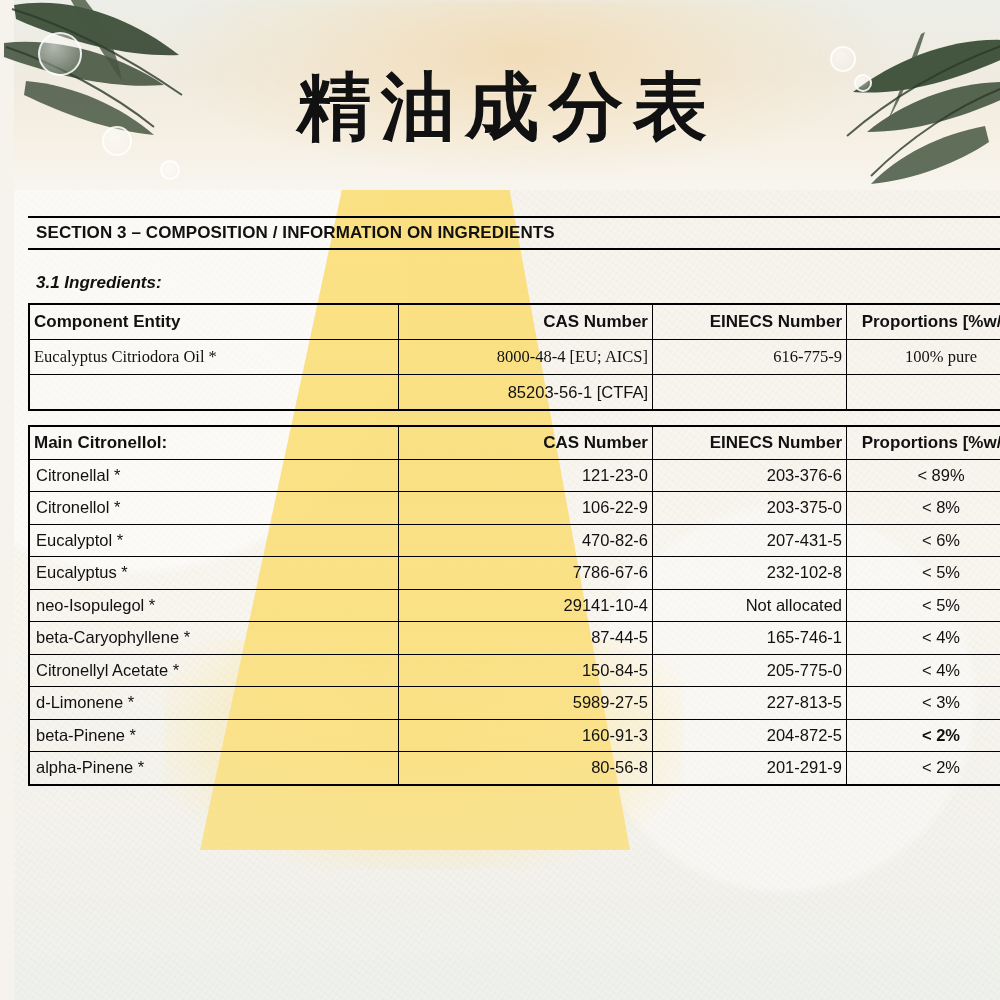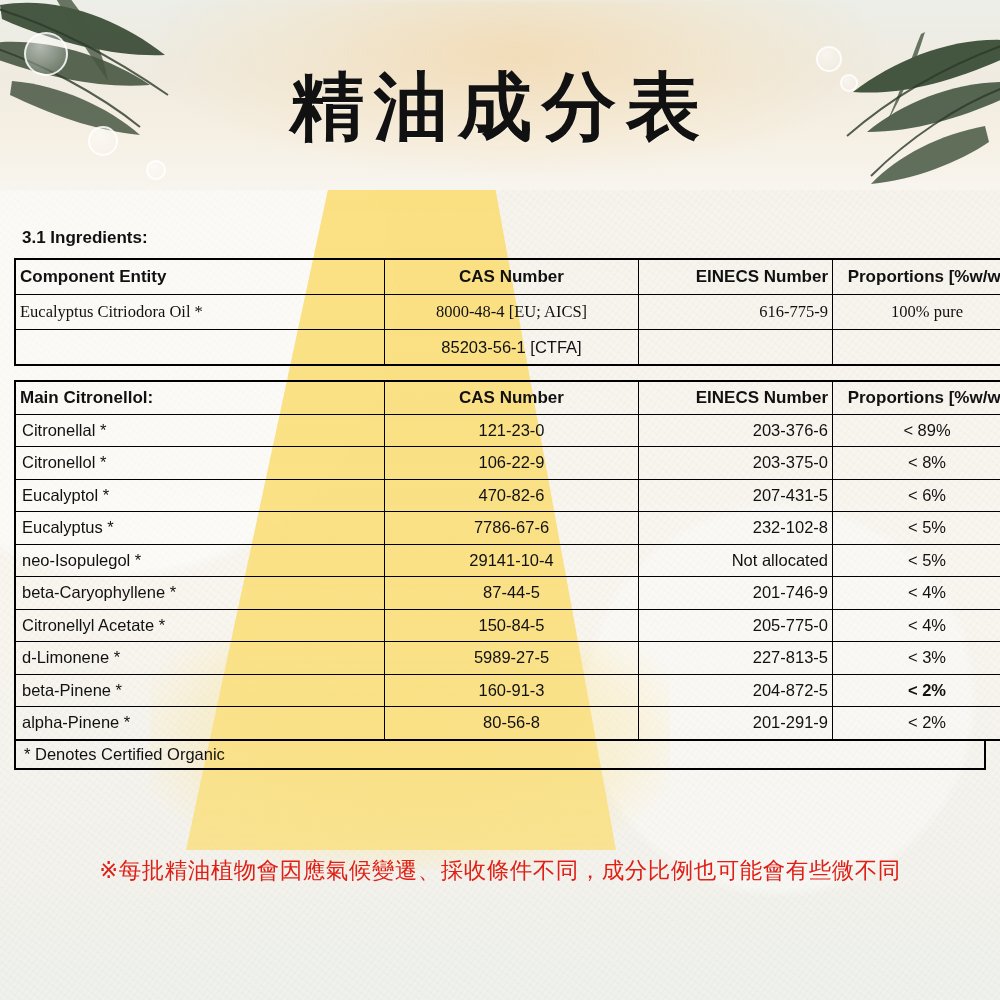--- a/index.html
+++ b/index.html
@@ -9,20 +9,21 @@
     background:#f6f2ec;
     overflow:hidden;
     position:relative;
   }
 
   
   .page{
     position:absolute;inset:0;
     background:
       linear-gradient(180deg,#eef0ea 0%, #f3f1ea 10%, #f7f4ee 22%, #f9f6f0 60%, #f4f2ec 85%, #eef1ec 100%);
+    margin-left: 14px;
   }
   .paper-texture{
     position:absolute;inset:0;
     background-image:
       radial-gradient(circle at 12% 30%, rgba(255,255,255,.55) 0 24%, rgba(0,0,0,0) 25%),
       radial-gradient(circle at 78% 70%, rgba(255,255,255,.4) 0 18%, rgba(0,0,0,0) 19%),
       repeating-linear-gradient(127deg, rgba(0,0,0,.012) 0 2px, rgba(255,255,255,0) 2px 5px),
       repeating-linear-gradient(37deg, rgba(0,0,0,.012) 0 2px, rgba(255,255,255,0) 2px 6px);
     opacity:.9;
   }
@@ -80,29 +81,29 @@
   }
   .doc-line{
     border-top:2px solid #000;
     border-bottom:2px solid #000;
     padding:5px 8px;
     font-size:17px;
     font-weight:bold;
     letter-spacing:.1px;
   }
   .sub-head{
-    font-size:17px;font-weight:bold;padding:12px 8px 10px 8px;
+    font-size:17px;font-weight:bold;padding:23px 8px 10px 8px;font-style:italic;
   }
 
   table{border-collapse:collapse;width:100%;table-layout:fixed;}
   .tbl{border:2px solid #000;}
   .tbl td,.tbl th{border:1px solid #000;font-size:16.5px;padding:4px 4px;}
   .hdr td{font-weight:bold;font-size:17px;}
   .c-name{width:360px;text-align:left;}
-  .c-cas{width:245px;text-align:center;}
+  .c-cas{width:245px;text-align:right;}
   .c-ein{width:185px;text-align:right;}
   .c-prop{width:180px;text-align:center;}
 
   .tbl.t1 td{height:26px;}
   .nb-top{border-top:none;}
   .nb-bottom{border-bottom:none;font-family:Liberation Serif, serif;}
 
   .gap{height:14px;}
 
   .tbl.t2 td{height:23.5px;line-height:1.05;}
@@ -167,20 +168,21 @@
   <div class="bubble" style="left:24px;top:32px;width:40px;height:40px;"></div>
   <div class="bubble" style="left:88px;top:126px;width:26px;height:26px;"></div>
   <div class="bubble" style="left:146px;top:160px;width:16px;height:16px;"></div>
   <div class="bubble" style="left:816px;top:46px;width:22px;height:22px;"></div>
   <div class="bubble" style="left:840px;top:74px;width:14px;height:14px;"></div>
 
   <div class="title">精油成分表</div>
 
   <div class="doc">
 
+    <div class="doc-line">SECTION 3 – COMPOSITION / INFORMATION ON INGREDIENTS</div>
 
     <div class="sub-head">3.1 Ingredients:</div>
 
     <table class="tbl t1">
       <tbody>
           <tr class="hdr">
         <td class="c-name">Component Entity</td>
         <td class="c-cas">CAS Number</td>
         <td class="c-ein">EINECS Number</td>
         <td class="c-prop">Proportions [%w/w]</td>
@@ -237,21 +239,21 @@
       </tr>
       <tr>
         <td class="c-name rowname">neo-Isopulegol *</td>
         <td class="c-cas">29141-10-4</td>
         <td class="c-ein">Not allocated</td>
         <td class="c-prop">&lt; 5%</td>
       </tr>
       <tr>
         <td class="c-name rowname">beta-Caryophyllene *</td>
         <td class="c-cas">87-44-5</td>
-        <td class="c-ein">201-746-9</td>
+        <td class="c-ein">165-746-1</td>
         <td class="c-prop">&lt; 4%</td>
       </tr>
       <tr>
         <td class="c-name rowname">Citronellyl Acetate *</td>
         <td class="c-cas">150-84-5</td>
         <td class="c-ein">205-775-0</td>
         <td class="c-prop">&lt; 4%</td>
       </tr>
       <tr>
         <td class="c-name rowname">d-Limonene *</td>
@@ -267,17 +269,15 @@
       </tr>
       <tr>
         <td class="c-name rowname">alpha-Pinene *</td>
         <td class="c-cas">80-56-8</td>
         <td class="c-ein">201-291-9</td>
         <td class="c-prop">&lt; 2%</td>
       </tr>
     </tbody>
       </table>
 
-    <div class="denotes">* Denotes Certified Organic</div>
   </div>
 
-  <div class="footnote">※每批精油植物會因應氣候變遷、採收條件不同，成分比例也可能會有些微不同</div>
 </div>
 
 </body></html>

